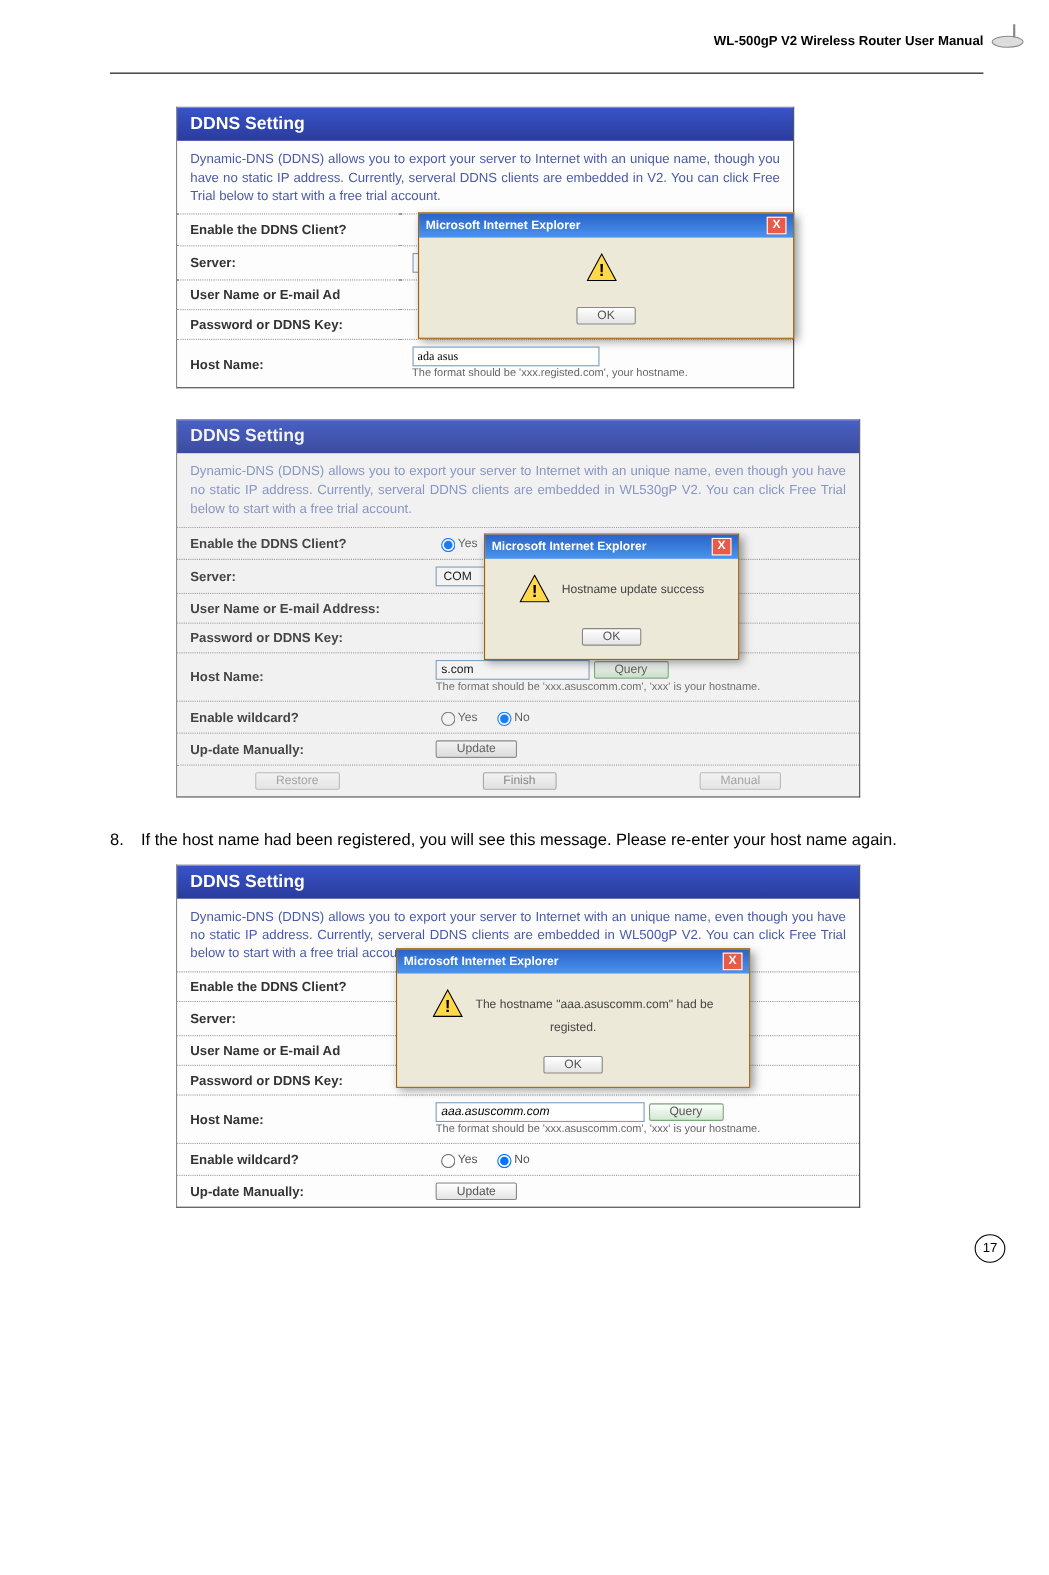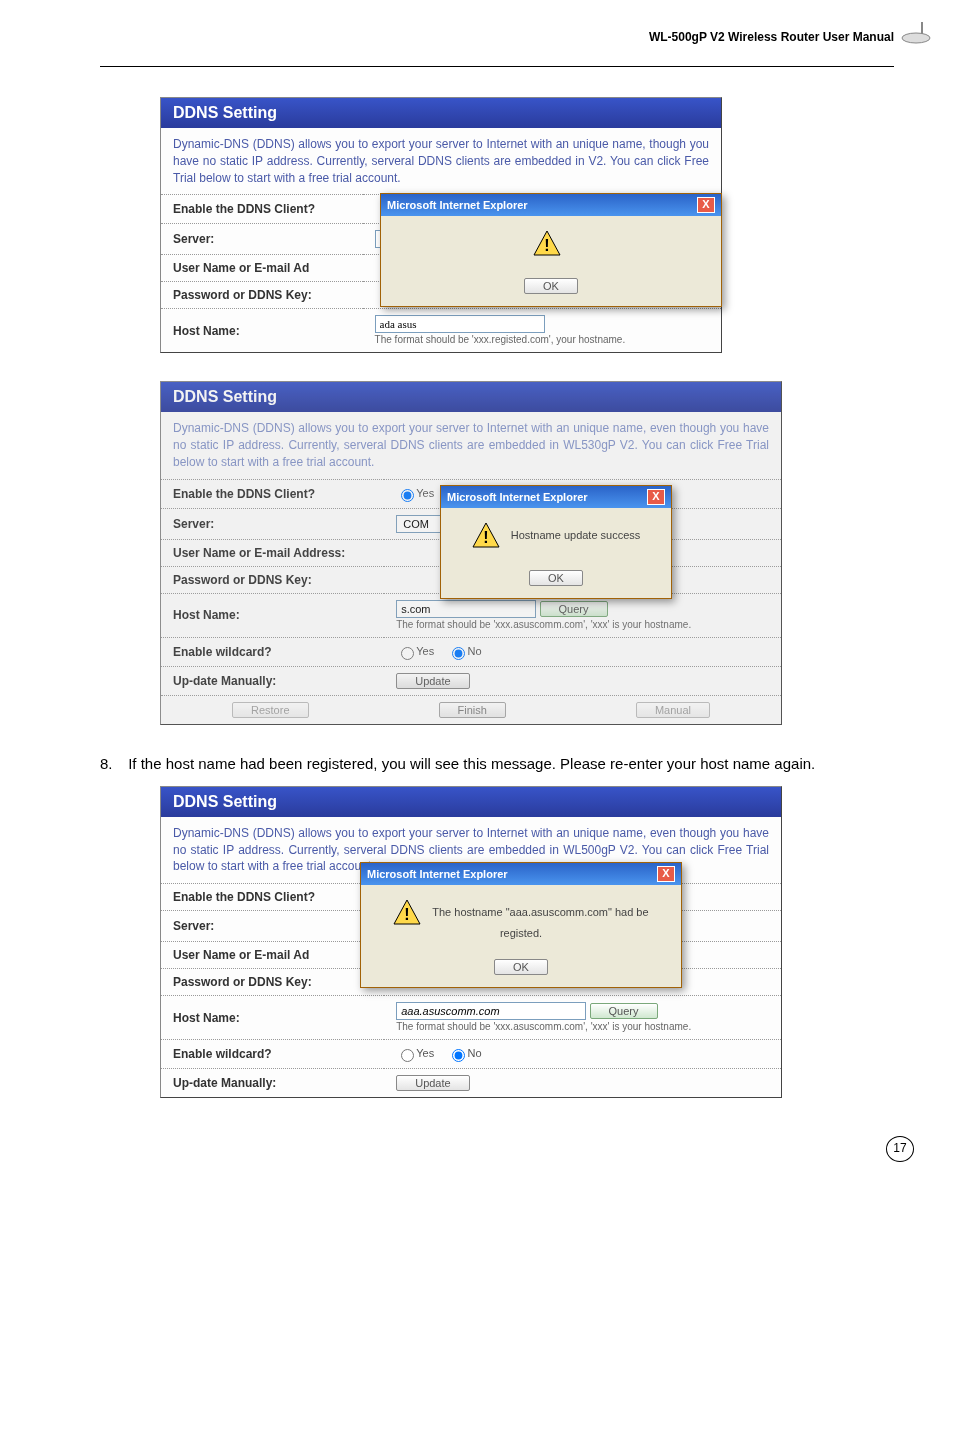--- a/index.html
+++ b/index.html
@@ -156,21 +156,21 @@
     padding:6px 0 12px;
   }
   .btnbar {
     display:flex;
     justify-content:space-around;
     padding:6px;
     border-top:1px dotted #999;
   }
   .page-num {
     position:absolute;
-    bottom:4px;
+    bottom:18px;
     right:40px;
     border:1px solid #000;
     border-radius:50%;
     width:26px;height:20px;
     text-align:center;
     font-size:12px;
     padding-top:4px;
   }
   .shot-wrap { position:relative; }
 </style>

